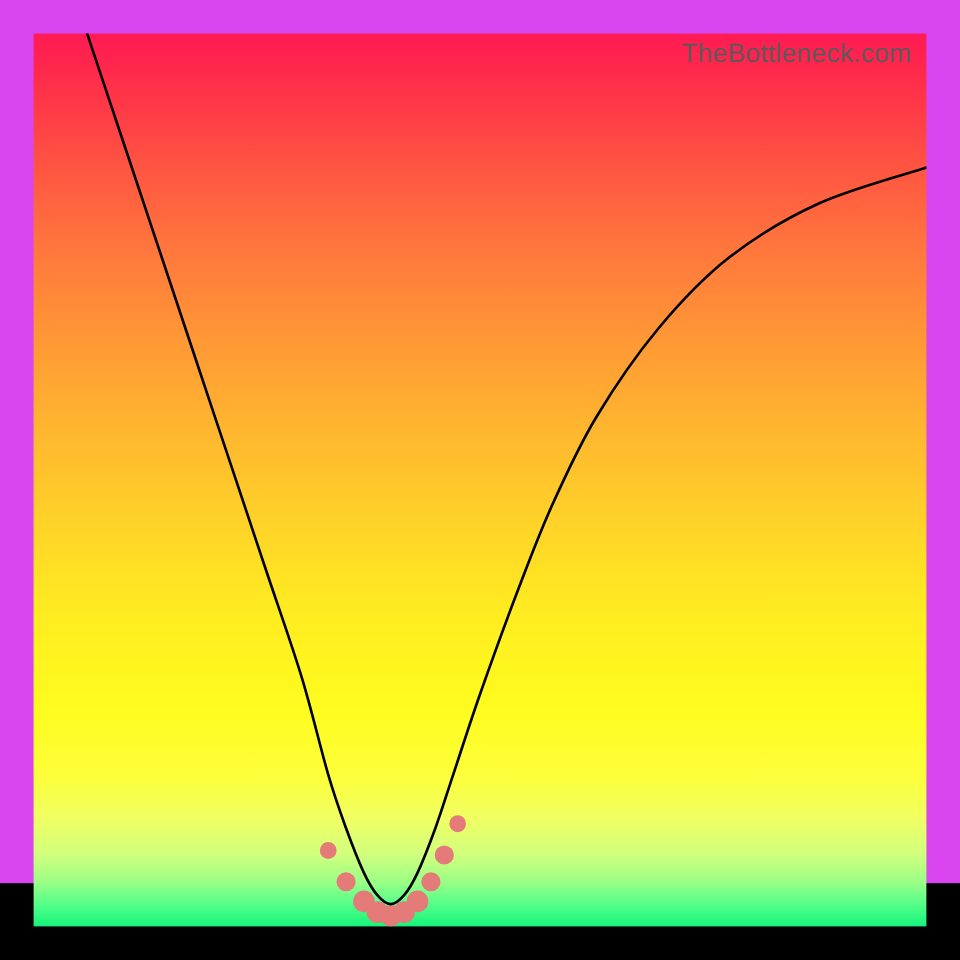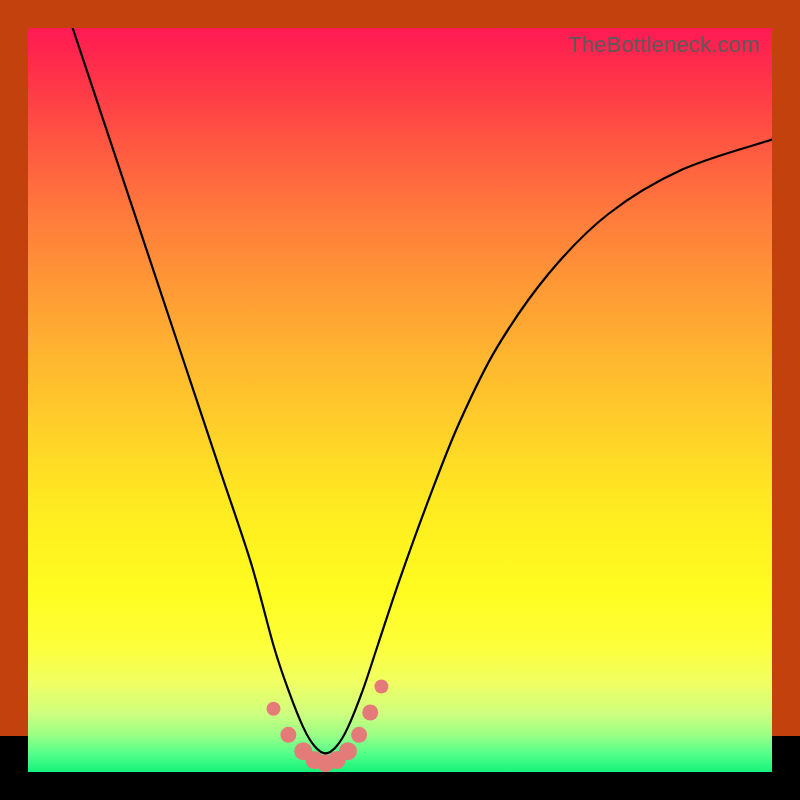--- a/index.html
+++ b/index.html
@@ -8,21 +8,21 @@
     width: 800px;
     height: 800px;
     background: #000000;
     overflow: hidden;
     font-family: Arial, Helvetica, sans-serif;
   }
   .frame {
     position: relative;
     width: 800px;
     height: 736px;
-    background: #c2410c;
+    background: #d946ef;
   }
   .plot-area {
     position: absolute;
     left: 28px;
     top: 28px;
     width: 744px;
     height: 744px;
     background: linear-gradient(
       to bottom,
       #ff1a53 0%,

